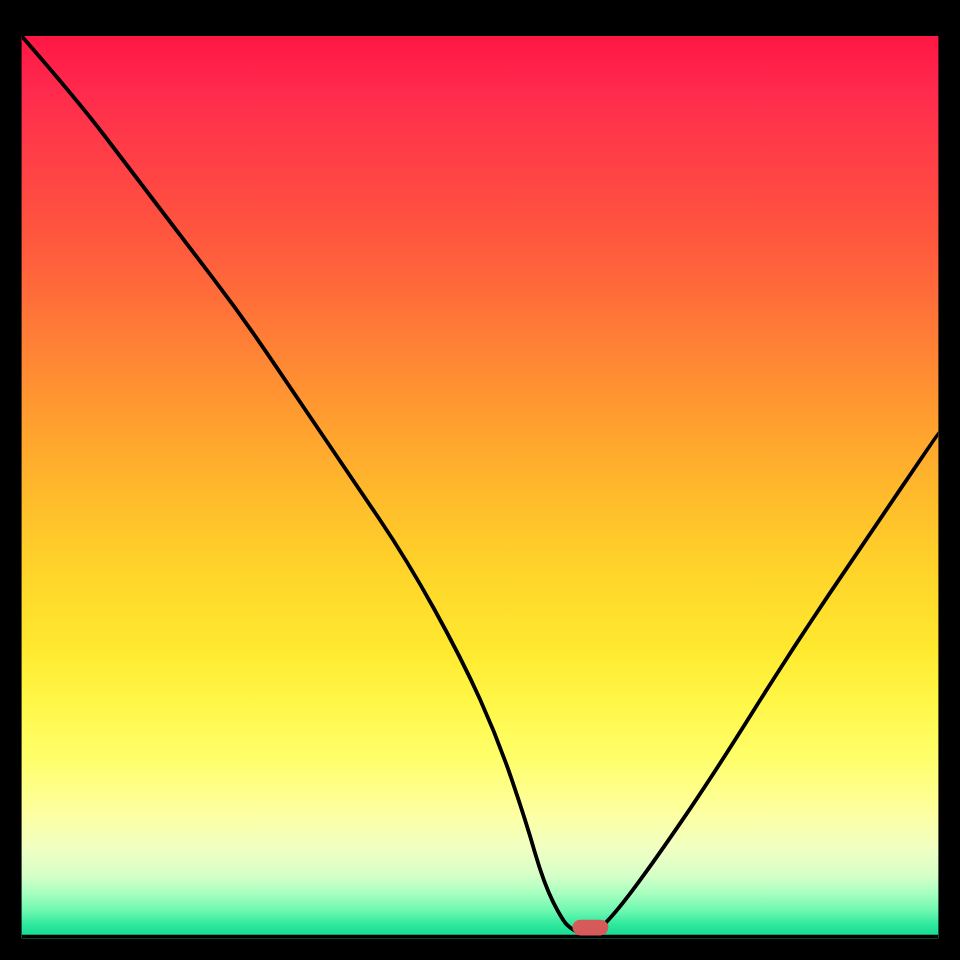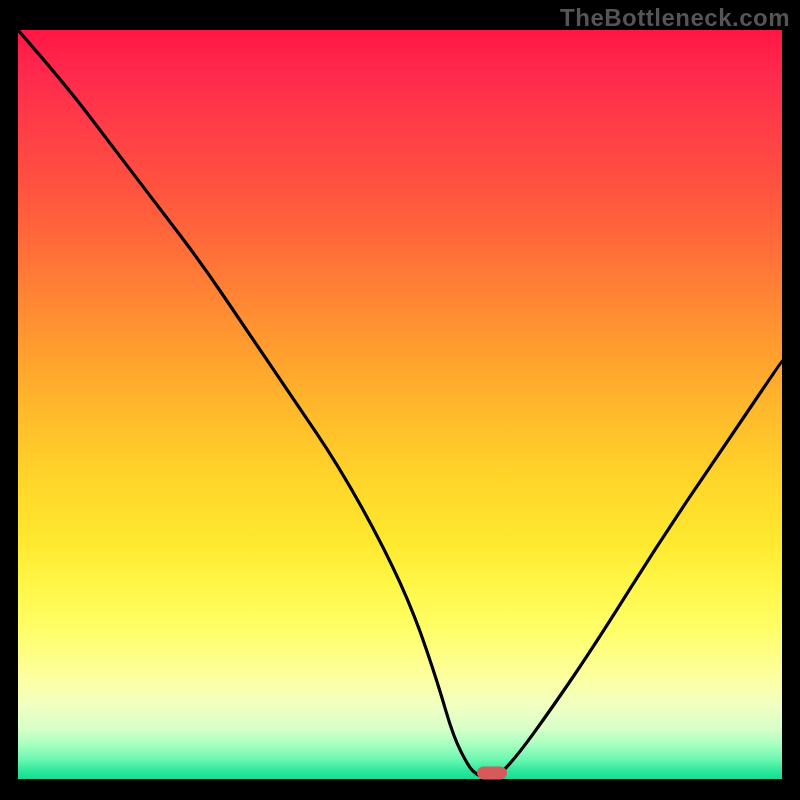--- a/index.html
+++ b/index.html
@@ -71,21 +71,20 @@
     background: #d65a5a;
     z-index: 21;
     transform: translate(-50%, -50%);
   }
 </style>
 </head>
 <body>
 
 <div class="frame">
 
-  <div class="watermark">TheBottleneck.com</div>
 
   <div class="plot-area">
 
     <svg class="curve" viewBox="0 0 764 752" preserveAspectRatio="none">
       <path id="curve-path" d="M 0.0 0.0 Q 45.8 52.6 68.8 82.7 Q 91.7 112.8 114.6 142.9 Q 137.5 173.0 160.4 203.0 Q 183.4 233.1 206.3 267.0 Q 229.2 300.8 252.1 334.6 Q 275.0 368.5 298.0 402.3 Q 320.9 436.2 343.8 477.5 Q 366.7 518.9 382.0 552.7 Q 397.3 586.6 408.7 620.4 Q 420.2 654.2 427.8 680.6 Q 435.5 706.9 443.1 721.9 Q 450.8 737.0 454.6 740.7 Q 458.4 744.5 466.0 748.2 Q 473.7 752.0 485.1 740.7 Q 496.6 729.4 515.7 703.1 Q 534.8 676.8 557.7 643.0 Q 580.6 609.1 611.2 560.2 Q 641.8 511.4 672.3 466.2 Q 702.9 421.1 733.4 376.0 T 764.0 330.9" fill="none" stroke="#000" stroke-width="3.2" stroke-linejoin="round" stroke-linecap="round"></path>
       <line id="baseline" x1="0" y1="750.5" x2="764" y2="750.5" stroke="#000" stroke-width="3.2"></line>
     </svg>
 
     <div class="marker" id="marker" style="left: 473.68px; top: 743.48px; background: rgb(214, 90, 90);"></div>
 

